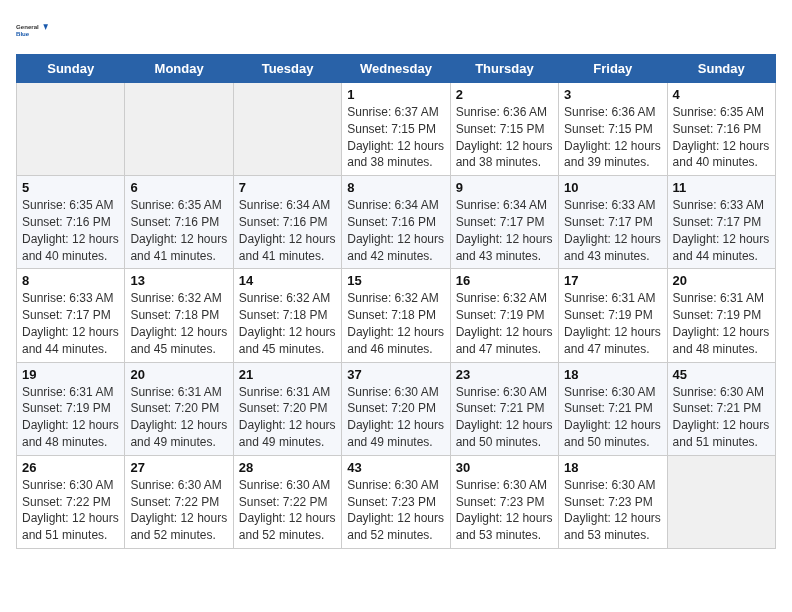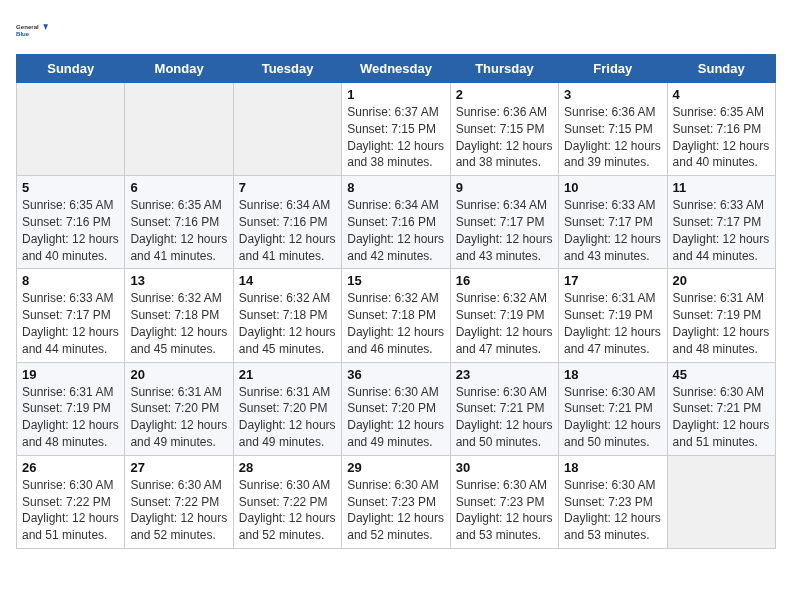--- a/index.html
+++ b/index.html
@@ -259,21 +259,21 @@
 and 49 minutes.</div>
         </td>
         <td>
           <div class="day-number">21</div>
           <div class="day-info" style="white-space: pre-line;">Sunrise: 6:31 AM
 Sunset: 7:20 PM
 Daylight: 12 hours
 and 49 minutes.</div>
         </td>
         <td>
-          <div class="day-number">36</div>
+          <div class="day-number">37</div>
           <div class="day-info" style="white-space: pre-line;">Sunrise: 6:30 AM
 Sunset: 7:20 PM
 Daylight: 12 hours
 and 49 minutes.</div>
         </td>
         <td>
           <div class="day-number">23</div>
           <div class="day-info" style="white-space: pre-line;">Sunrise: 6:30 AM
 Sunset: 7:21 PM
 Daylight: 12 hours
@@ -310,21 +310,21 @@
 and 52 minutes.</div>
         </td>
         <td>
           <div class="day-number">28</div>
           <div class="day-info" style="white-space: pre-line;">Sunrise: 6:30 AM
 Sunset: 7:22 PM
 Daylight: 12 hours
 and 52 minutes.</div>
         </td>
         <td>
-          <div class="day-number">29</div>
+          <div class="day-number">43</div>
           <div class="day-info" style="white-space: pre-line;">Sunrise: 6:30 AM
 Sunset: 7:23 PM
 Daylight: 12 hours
 and 52 minutes.</div>
         </td>
         <td>
           <div class="day-number">30</div>
           <div class="day-info" style="white-space: pre-line;">Sunrise: 6:30 AM
 Sunset: 7:23 PM
 Daylight: 12 hours

